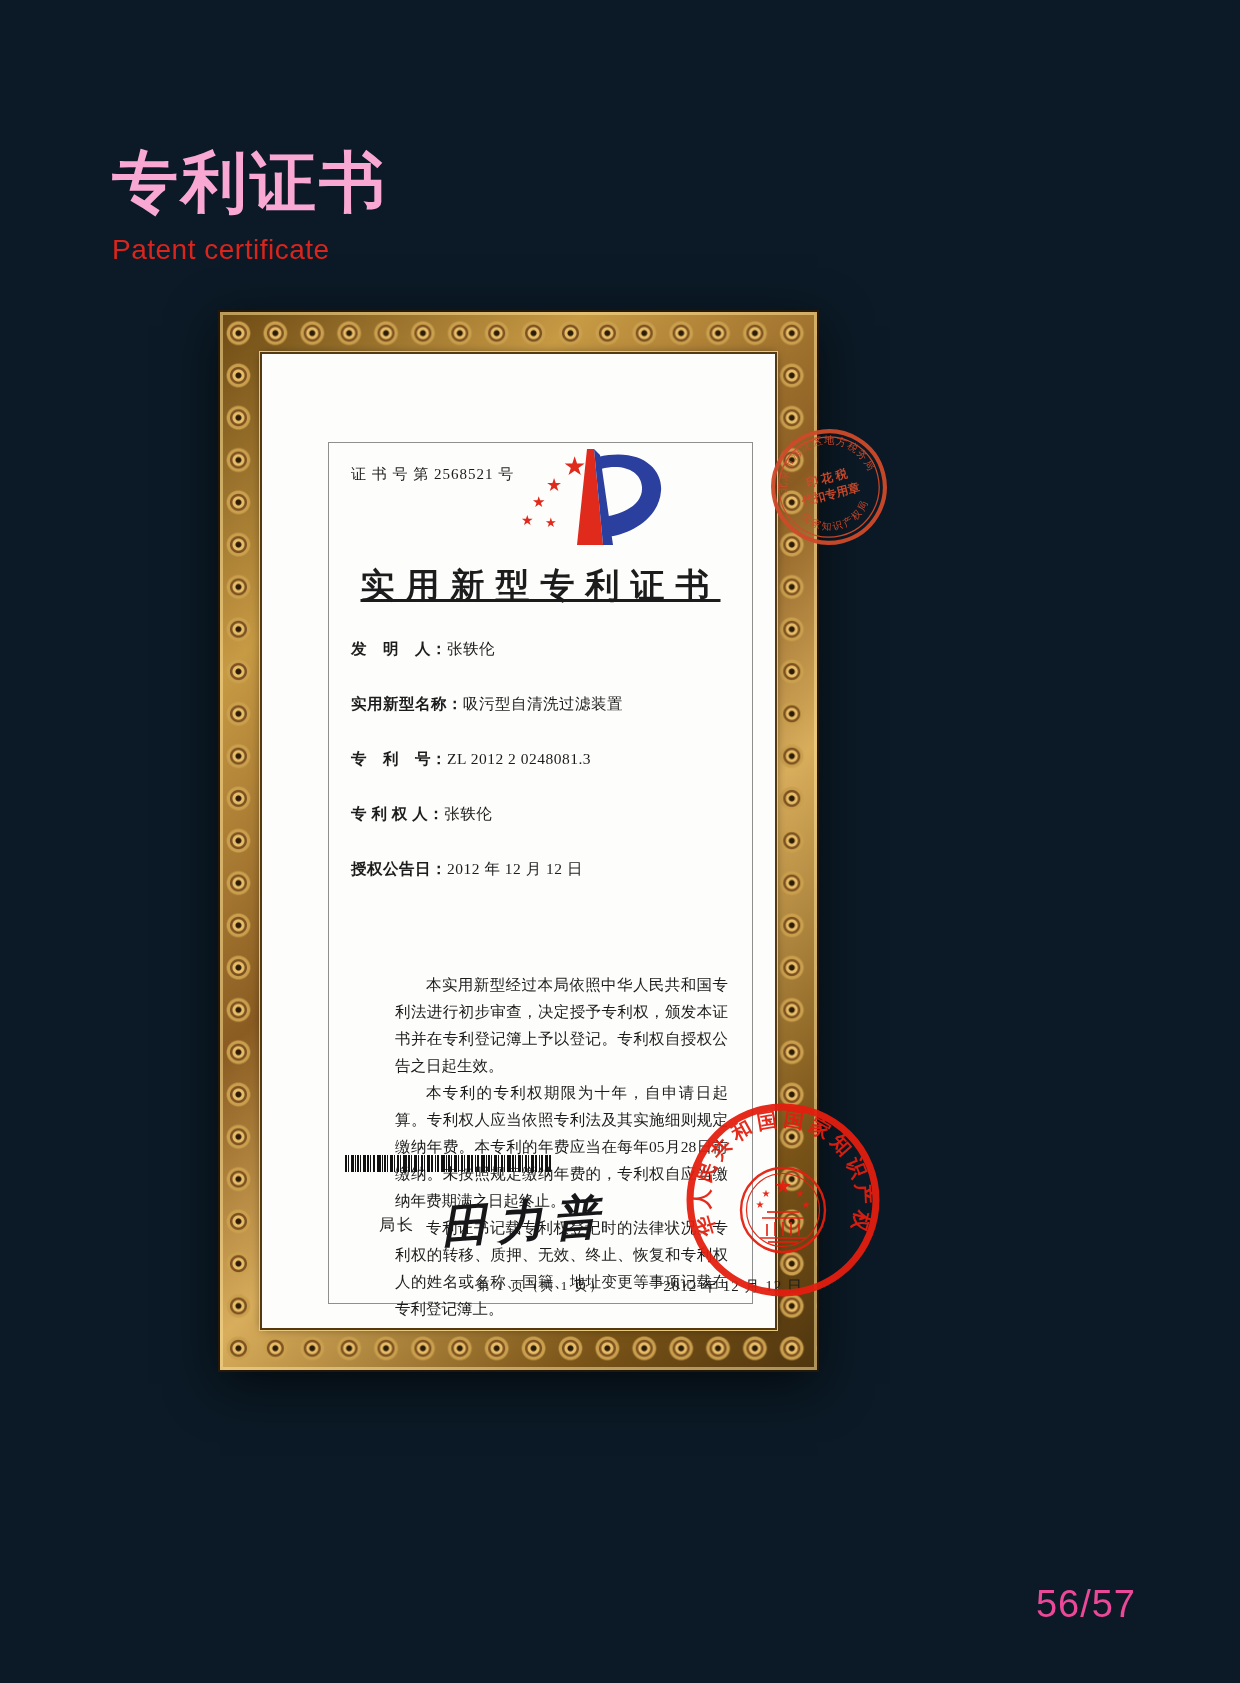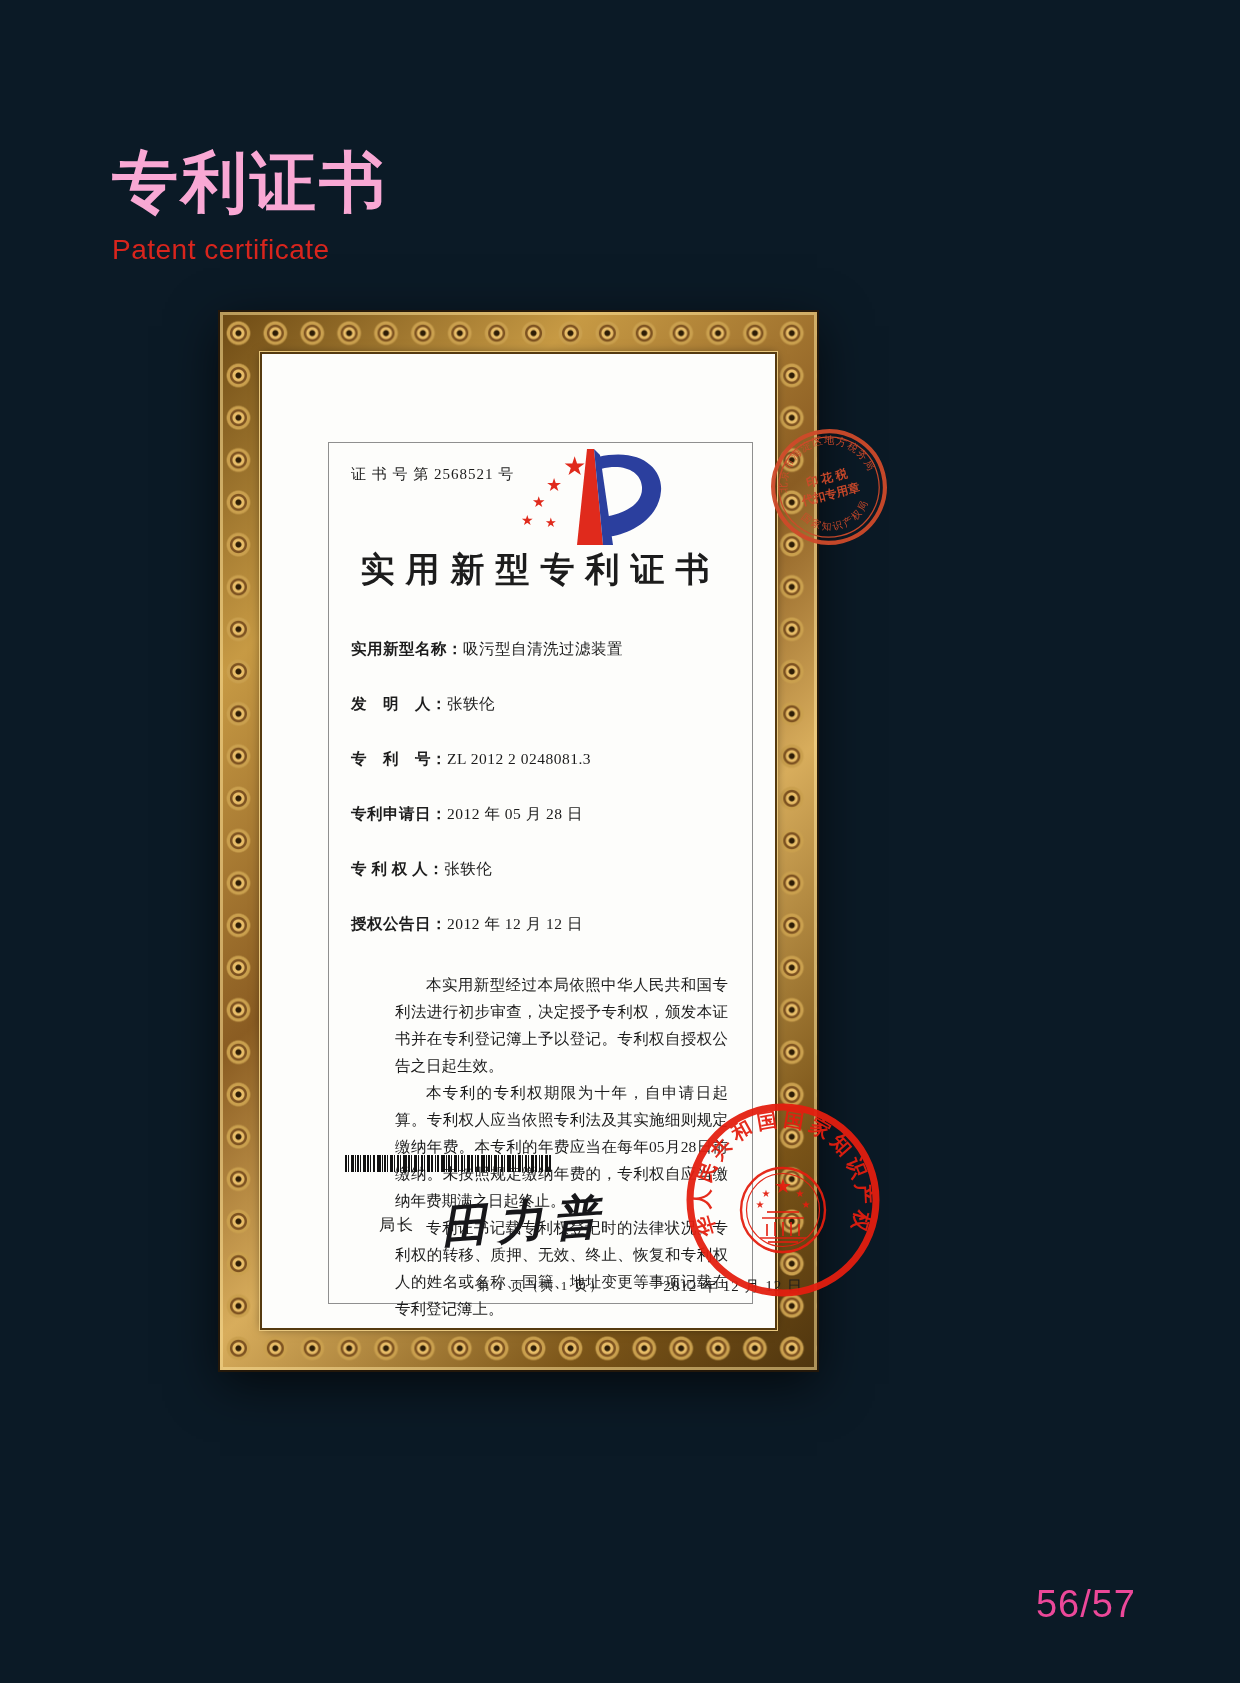--- a/index.html
+++ b/index.html
@@ -34,22 +34,22 @@
     font-family:"Liberation Serif","DejaVu Serif",serif;color:#1c1c1c;
   }
   .cert-box{
     position:absolute;left:66px;right:22px;top:88px;bottom:24px;
     border:1px solid #8f8f8f;
   }
   .cert-no{position:absolute;left:22px;top:22px;font-size:15px;letter-spacing:1px;}
   .logo{position:absolute;left:172px;top:2px;width:176px;height:104px;}
   .tax-stamp{position:absolute;left:438px;top:-18px;width:124px;height:124px;transform:rotate(-14deg);opacity:.95;}
   .cert-title{
-    position:absolute;left:0;right:0;top:104px;text-align:center;
-    font-size:34px;letter-spacing:11px;font-weight:600;white-space:nowrap;
+    position:absolute;left:0;right:0;top:120px;text-align:center;
+    font-size:34px;letter-spacing:11px;font-weight:600;white-space:nowrap;text-decoration:underline;
   }
   .fields{position:absolute;left:22px;right:24px;top:196px;}
   .field{height:55px;font-size:15.5px;letter-spacing:.5px;}
   .field .lbl{font-weight:600;}
   .paras{position:absolute;left:22px;right:24px;top:528px;font-size:15.5px;line-height:27px;text-align:justify;margin-left:44px;}
   .paras p{margin:0;text-indent:2em;}
   .barcode{position:absolute;left:16px;top:712px;width:206px;height:17px;}
   .director{position:absolute;left:50px;top:748px;display:flex;}
   .director .lbl{font-size:16px;letter-spacing:2px;margin-top:24px;}
   .director .sig{
@@ -99,30 +99,27 @@
           <textPath href="#taxBot" startOffset="50%" text-anchor="middle">国家知识产权局</textPath>
         </text>
         <text x="60" y="55" font-size="11.5" fill="#cf4a2a" text-anchor="middle" font-weight="bold">印 花 税</text>
         <text x="60" y="71" font-size="11.5" fill="#cf4a2a" text-anchor="middle" font-weight="bold">代扣专用章</text>
       </svg>
 
       <div class="cert-title">实用新型专利证书</div>
 
       <div class="fields">
         <div class="field">
+          <span class="lbl">发　明　人：</span><span class="val">张轶伦</span>
+        </div>
+        <div class="field">
           <span class="lbl">实用新型名称：</span><span class="val">吸污型自清洗过滤装置</span>
         </div>
         <div class="field">
-          <span class="lbl">发　明　人：</span><span class="val">张轶伦</span>
-        </div>
-        <div class="field">
           <span class="lbl">专　利　号：</span><span class="val">ZL 2012 2 0248081.3</span>
-        </div>
-        <div class="field">
-          <span class="lbl">专利申请日：</span><span class="val">2012 年 05 月 28 日</span>
         </div>
         <div class="field">
           <span class="lbl">专 利 权 人：</span><span class="val">张轶伦</span>
         </div>
         <div class="field">
           <span class="lbl">授权公告日：</span><span class="val">2012 年 12 月 12 日</span>
         </div>
       </div>
 
       <div class="paras">

